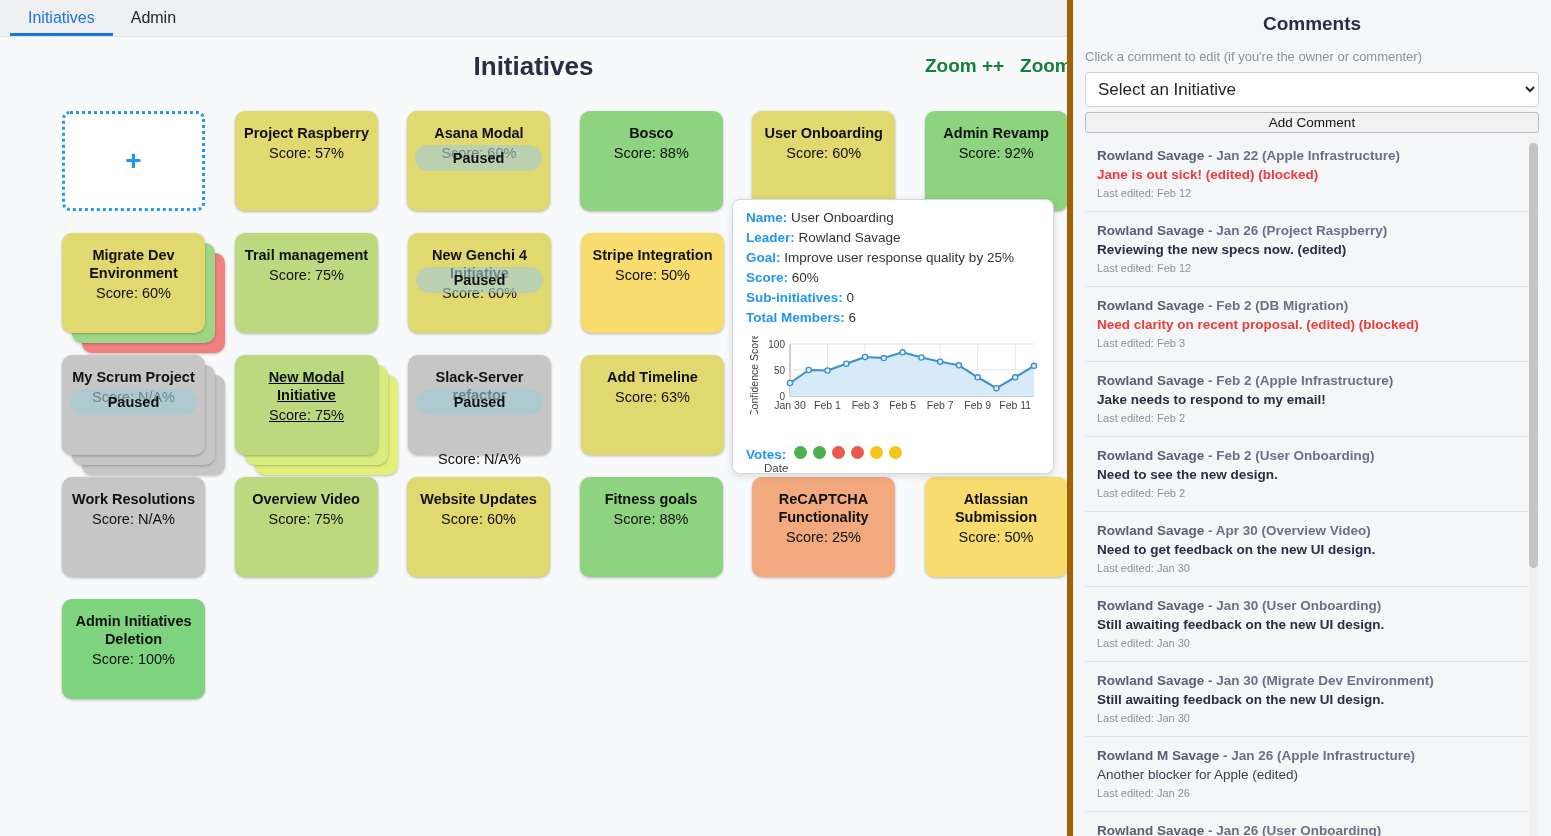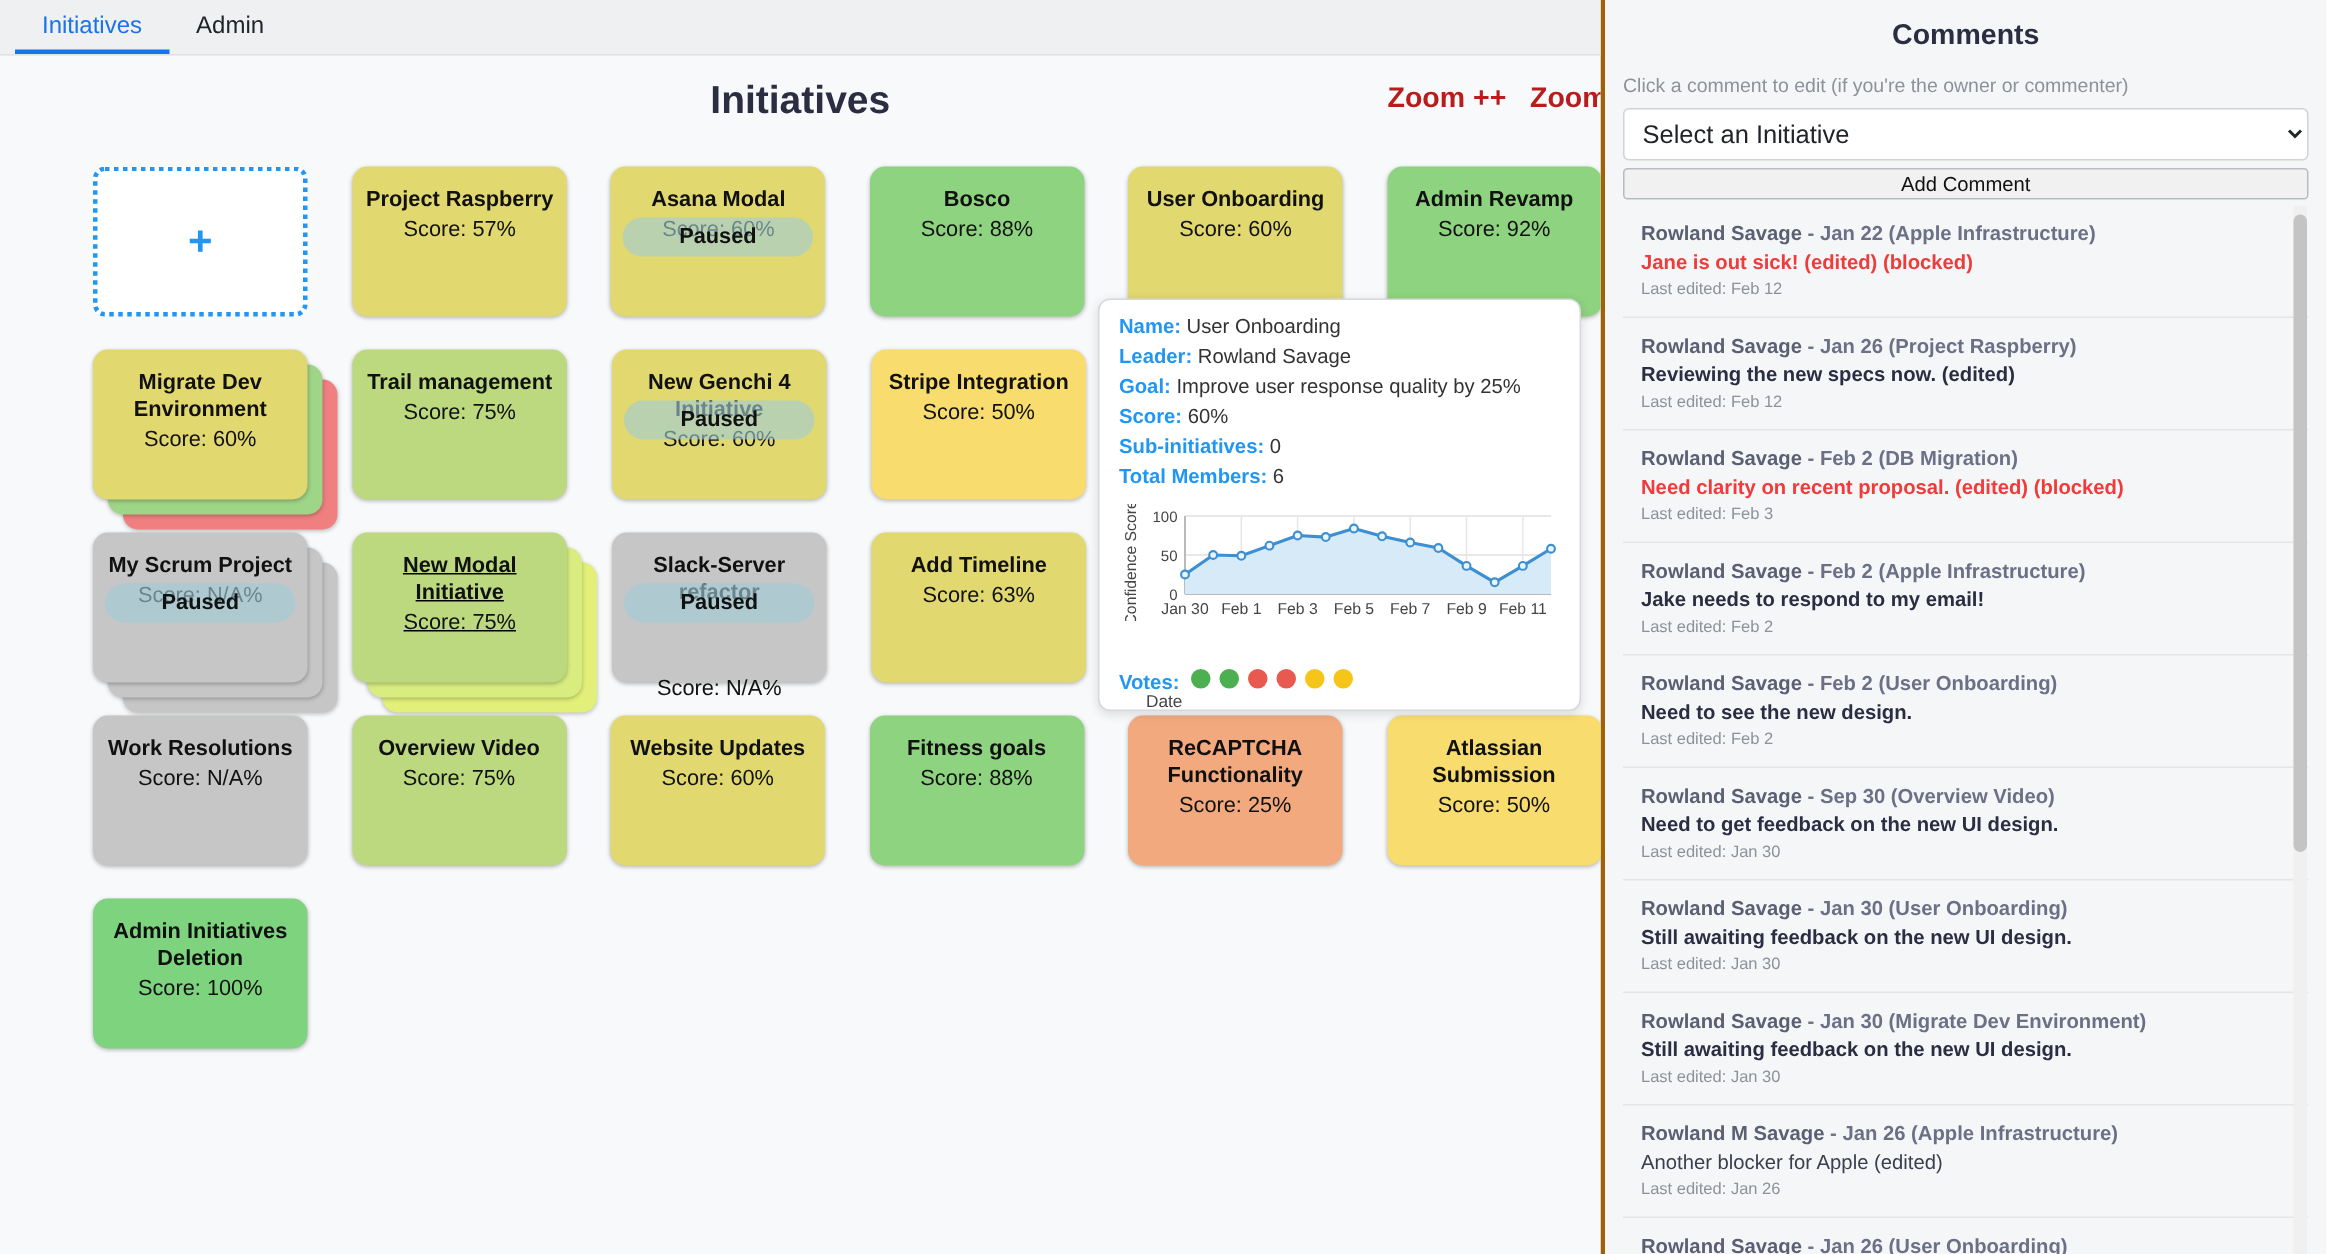--- a/index.html
+++ b/index.html
@@ -61,21 +61,21 @@
     position: absolute;
     right: -8px;
     top: 6px;
     white-space: nowrap;
     font-size: 19px;
     font-weight: bold;
     color: #2196f3;
     overflow: hidden;
     width: 150px;
   }
-  .zoom-link { color: #b91c1c; cursor: pointer; text-decoration: none; }
+  .zoom-link { color: #15803d; cursor: pointer; text-decoration: none; }
 
   
   #board {
     position: relative;
     padding: 22px 0 0 62px;
   }
   .card-row { display: flex; gap: 30px; margin-bottom: 22px; }
 
   .card-slot { position: relative; width: 143px; height: 100px; }
 
@@ -161,21 +161,21 @@
     display: flex; align-items: center; gap: 6px;
     font-size: 13.5px;
   }
   #votes-row .lbl { color: #2196f3; font-weight: bold; margin-right: 2px; }
   .vote-dot { width: 13px; height: 13px; border-radius: 50%; display: inline-block; }
 
   
   #right-pane {
     width: 484px; height: 836px;
     background: #f5f6f7;
-    border-left: 3px solid #a16207;
+    border-left: 6px solid #a16207;
     display: flex; flex-direction: column;
     padding: 0 12px;
   }
   #comments-title {
     text-align: center;
     font-size: 19px; font-weight: bold;
     color: #2b2d42;
     margin: 13px 0 0 0;
   }
   #comments-hint {
@@ -494,21 +494,21 @@
             <div class="c-head"><span class="author">Rowland Savage</span><span> - Feb 2 (Apple Infrastructure)</span></div>
             <div class="c-body">Jake needs to respond to my email!</div>
             <div class="c-edit">Last edited: Feb 2</div>
           </div>
           <div class="comment">
             <div class="c-head"><span class="author">Rowland Savage</span><span> - Feb 2 (User Onboarding)</span></div>
             <div class="c-body">Need to see the new design.</div>
             <div class="c-edit">Last edited: Feb 2</div>
           </div>
           <div class="comment">
-            <div class="c-head"><span class="author">Rowland Savage</span><span> - Sep 30 (Overview Video)</span></div>
+            <div class="c-head"><span class="author">Rowland Savage</span><span> - Apr 30 (Overview Video)</span></div>
             <div class="c-body">Need to get feedback on the new UI design.</div>
             <div class="c-edit">Last edited: Jan 30</div>
           </div>
           <div class="comment">
             <div class="c-head"><span class="author">Rowland Savage</span><span> - Jan 30 (User Onboarding)</span></div>
             <div class="c-body">Still awaiting feedback on the new UI design.</div>
             <div class="c-edit">Last edited: Jan 30</div>
           </div>
           <div class="comment">
             <div class="c-head"><span class="author">Rowland Savage</span><span> - Jan 30 (Migrate Dev Environment)</span></div>

